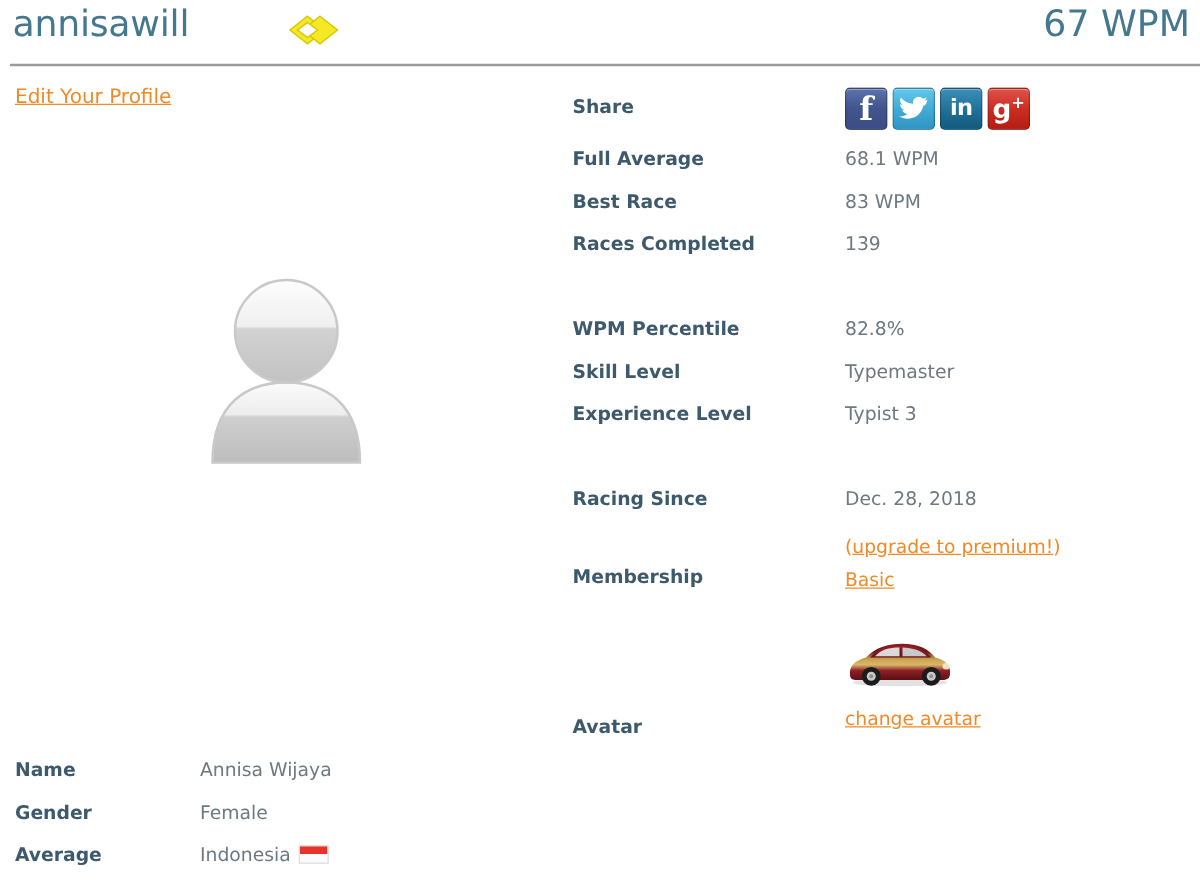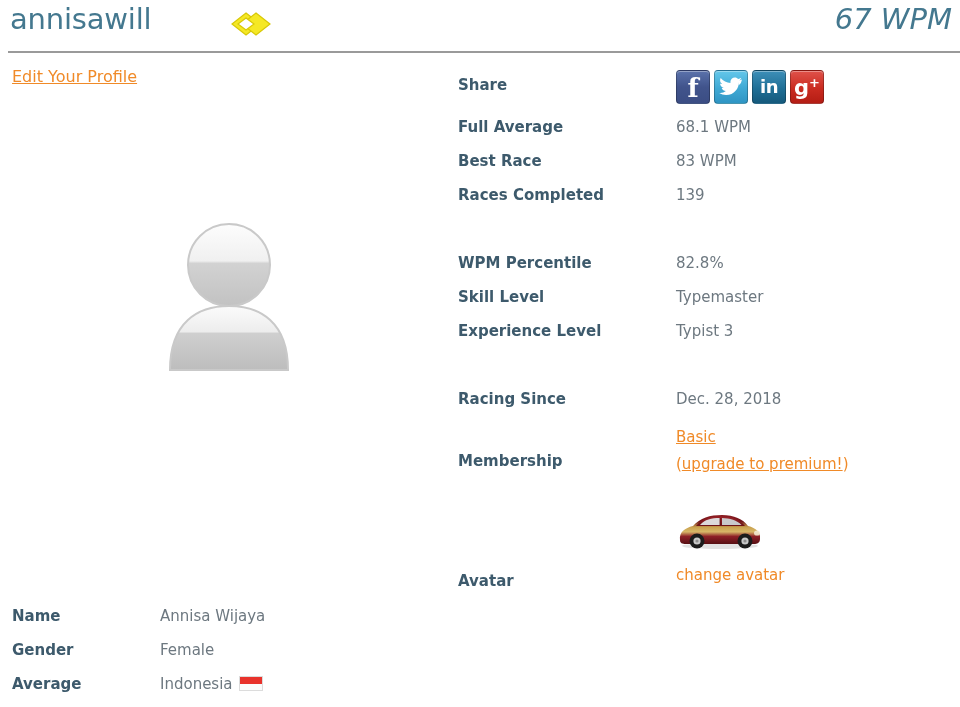--- a/index.html
+++ b/index.html
@@ -36,21 +36,20 @@
     left: 216px; top: 11px;
     width: 58px; height: 26px;
   }
   .wpm-header {
     position: absolute;
     right: 8px; top: 2px;
     font-size: 29px;
     font-weight: 400;
     color: #44788f;
     white-space: nowrap;
-    font-style: italic;
   }
   .hr-line {
     position: absolute;
     left: 8px; top: 51px;
     width: 952px; height: 0;
     border-top: 2px solid #9a9a9a;
   }
 
   
   .edit-profile {
@@ -163,20 +162,21 @@
     position: absolute;
     left: 676px; top: 512px;
     width: 200px;
   }
   .car-img { width: 88px; height: 40px; position: relative; }
   .change-avatar {
     display: inline-block;
     margin-top: 10px;
     font-size: 15px;
     color: #f08a28;
+    text-decoration: underline;
     cursor: pointer;
     white-space: nowrap;
   }
   .avatar-label {
     position: absolute;
     left: 458px; top: 572px;
     font-size: 15px;
     font-weight: bold;
     color: #3d5a6c;
   }
@@ -297,22 +297,22 @@
     <div class="row">
       <div class="lbl">Racing Since</div>
       <div class="val">Dec. 28, 2018</div>
     </div>
 
     <div style="height:14px"></div>
 
     <div class="row" style="height:56px">
       <div class="lbl" style="top:14px">Membership</div>
       <div class="member-val">
+        <div><span class="paren">(</span><span class="lnk">upgrade to premium!</span><span class="paren">)</span></div>
         <div><span class="lnk">Basic</span></div>
-        <div><span class="paren">(</span><span class="lnk">upgrade to premium!</span><span class="paren">)</span></div>
       </div>
     </div>
   </div>
 
   <div class="avatar-label">Avatar</div>
   <div class="car-block">
     <svg class="car-img" viewBox="0 0 88 40">
       <defs>
         <linearGradient id="carBody" x1="0" y1="0" x2="0" y2="1">
           <stop offset="0%" stop-color="#8c1d22"></stop>

